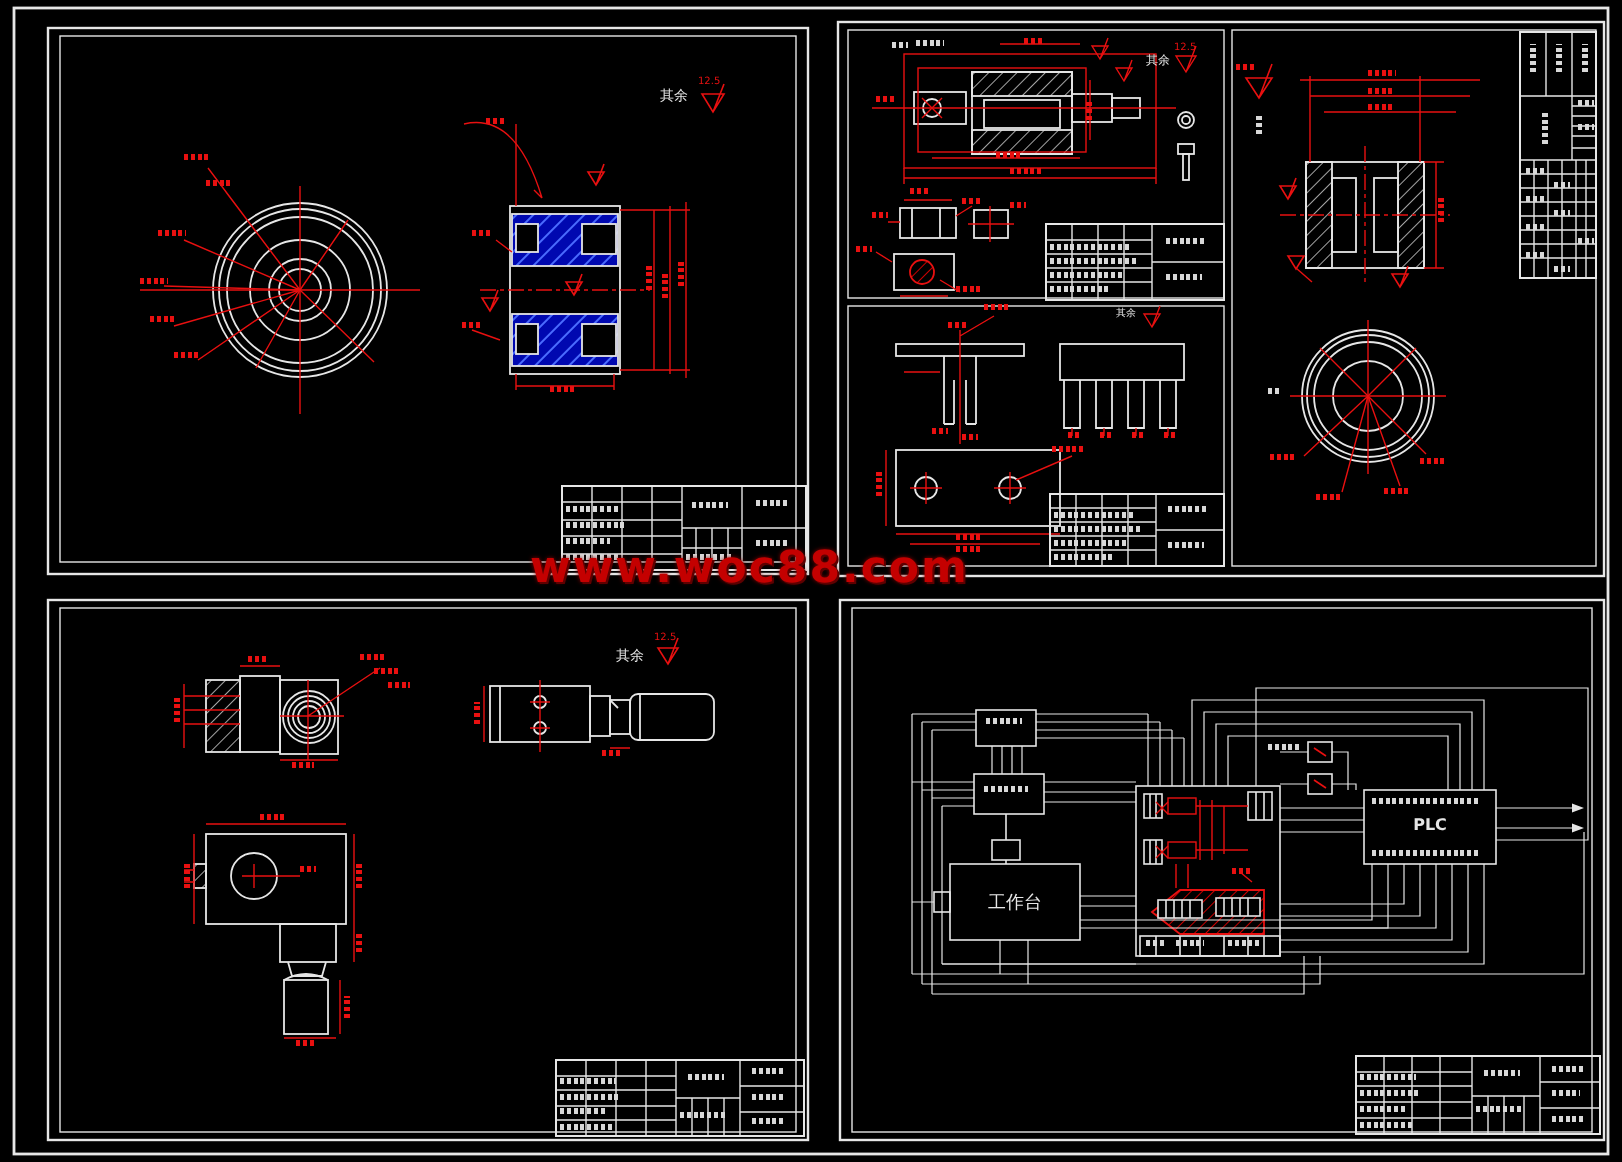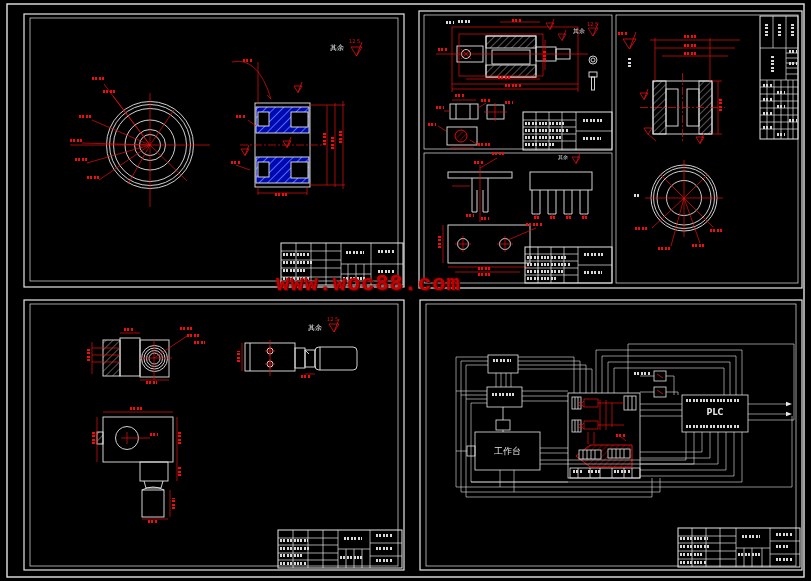--- a/index.html
+++ b/index.html
@@ -6,23 +6,23 @@
   .canvas{position:relative;width:811px;height:581px;background:#000;overflow:hidden;
           font-family:"DejaVu Sans",sans-serif;}
   .canvas svg{position:absolute;left:0;top:0;}
   .lbl{position:absolute;color:#e6e6e6;line-height:1;white-space:nowrap;}
   .red{color:#e81010;}
   .rb,.rbv,.wb,.wbv{position:absolute;}
   .rb{height:3px;background:repeating-linear-gradient(90deg,#e81010 0 2px,rgba(0,0,0,0) 2px 3.4px);}
   .rbv{width:3px;background:repeating-linear-gradient(0deg,#e81010 0 2px,rgba(0,0,0,0) 2px 3.4px);}
   .wb{height:3px;background:repeating-linear-gradient(90deg,#d8d8d8 0 2px,rgba(0,0,0,0) 2px 3.4px);}
   .wbv{width:3px;background:repeating-linear-gradient(0deg,#d8d8d8 0 2px,rgba(0,0,0,0) 2px 3.4px);}
-  .watermark{position:absolute;left:276px;top:272px;font-weight:bold;font-size:22px;
+  .watermark{position:absolute;left:265px;top:272px;font-weight:bold;font-size:22px;
              letter-spacing:1px;color:#c40000;
-             text-shadow:1px 1px 0 #5e0000,0 0 2px #8a0000;z-index:5;font-family:Liberation Mono, monospace;}
+             text-shadow:1px 1px 0 #5e0000,0 0 2px #8a0000;z-index:5;}
   .plc-label{position:absolute;left:682px;top:408px;width:66px;text-align:center;
              font-size:8px;font-weight:bold;color:#e6e6e6;}
   .wb-label{position:absolute;left:475px;top:445px;width:65px;text-align:center;
             font-size:9px;color:#e6e6e6;}
   .sf-note{font-size:7px;}
   .sf-val{font-size:5px;}
 </style>
 </head>
 <body>
 

